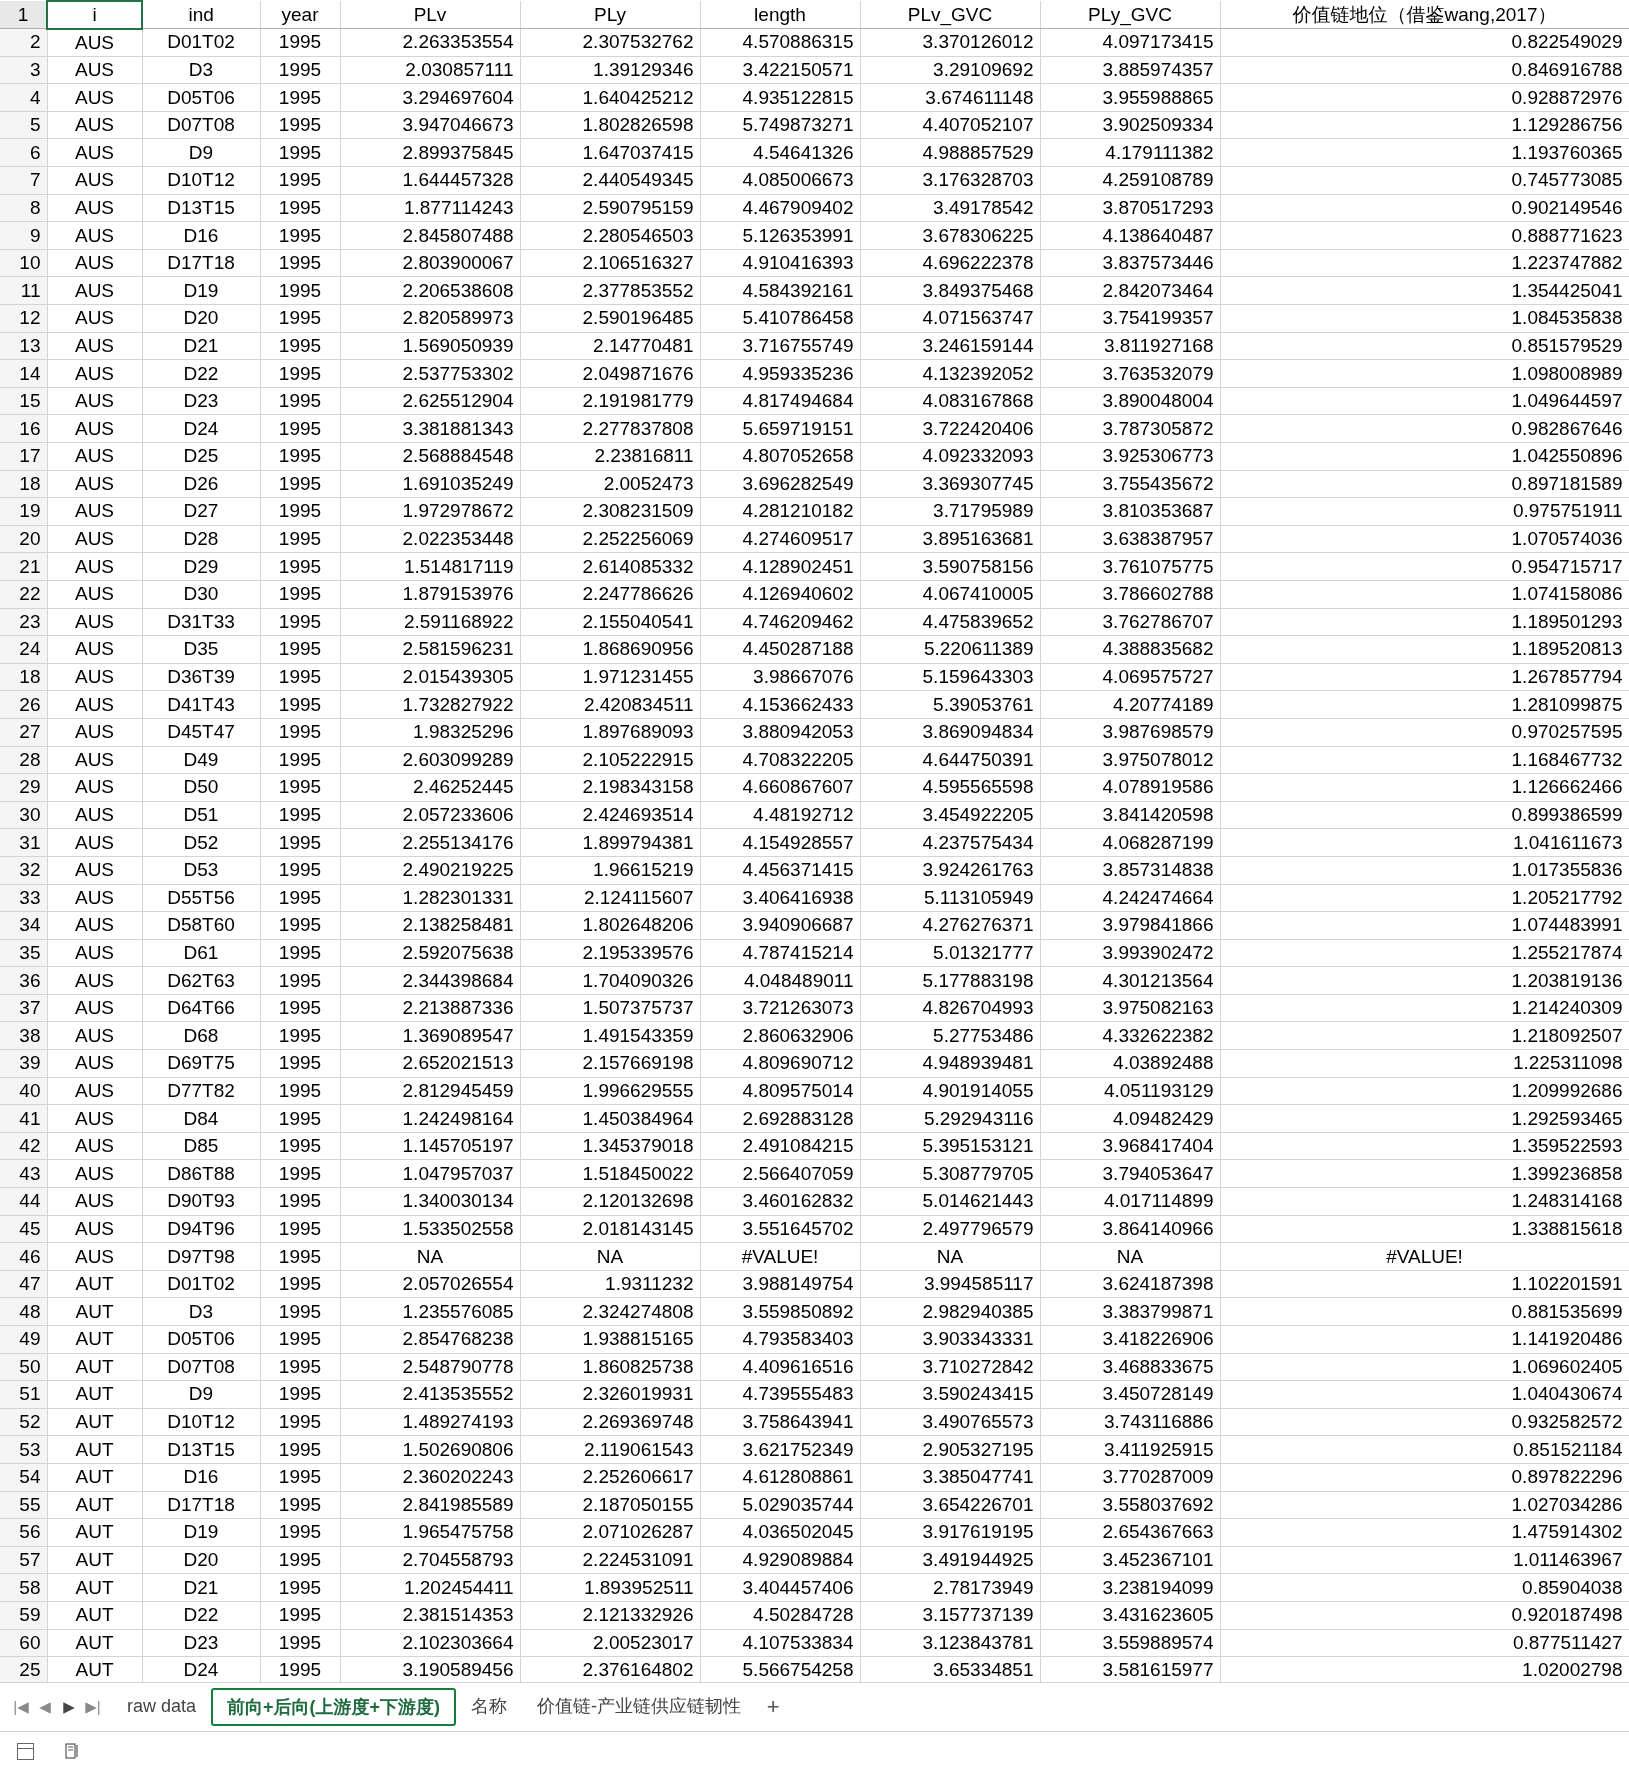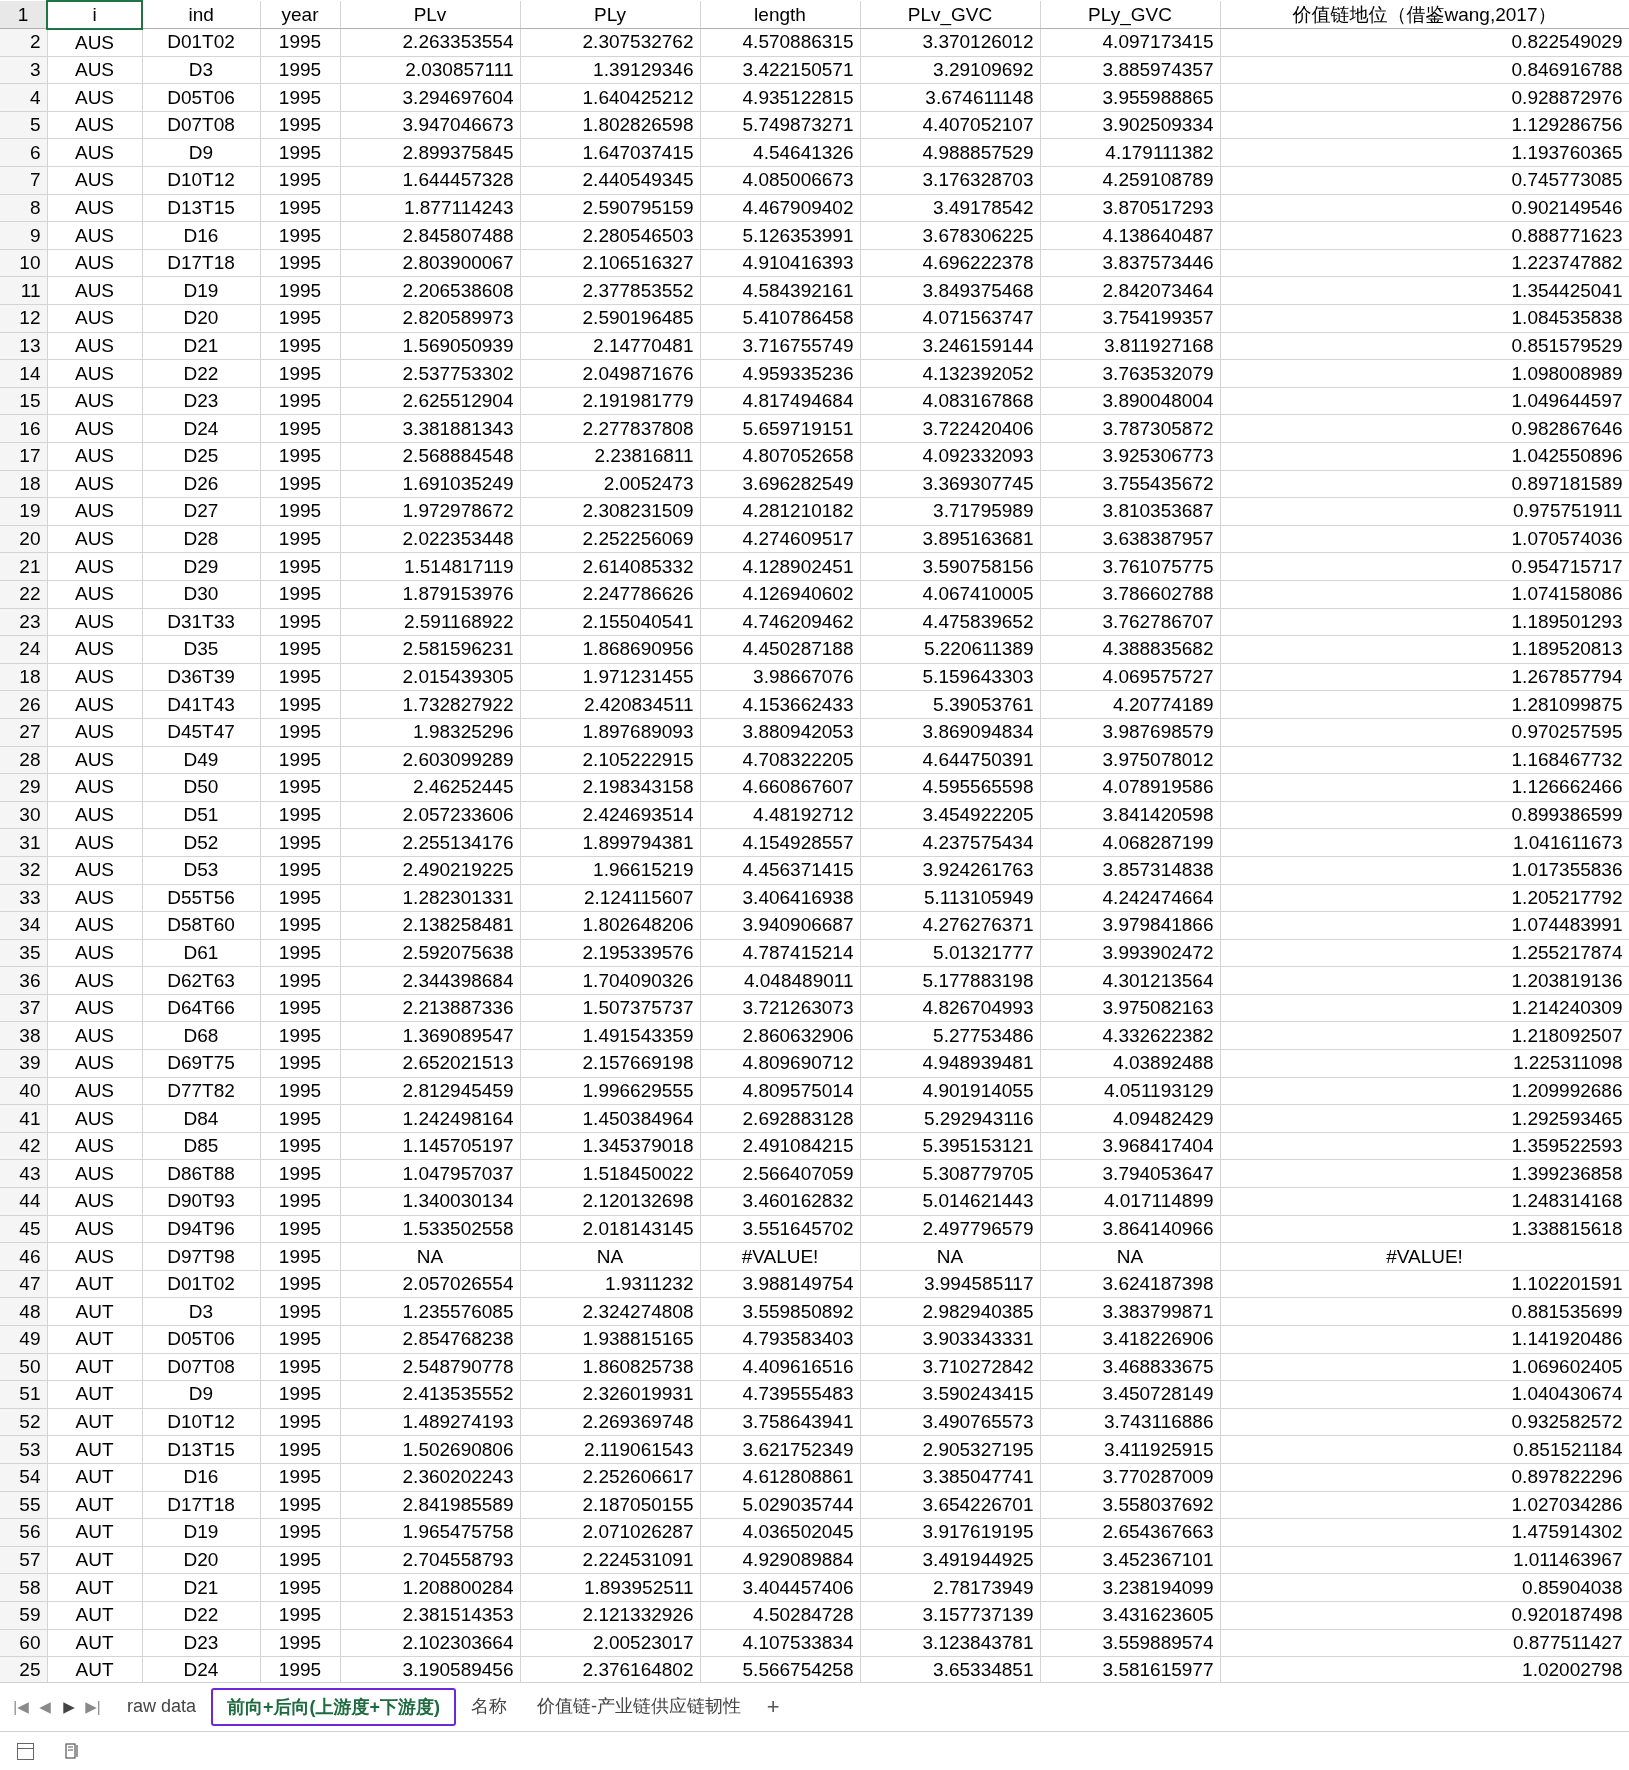--- a/index.html
+++ b/index.html
@@ -110,21 +110,21 @@
     align-items: center;
     padding: 0 14px;
     font-size: 18px;
     color: #444444;
     border: 1px solid transparent;
     white-space: nowrap;
   }
   .tab.active {
     color: #1d6b3f;
     font-weight: bold;
-    border: 2px solid #6d28d9;
+    border: 2px solid #15803d;
     border-radius: 3px;
     background: #ffffff;
   }
   .tab-add {
     width: 34px;
     height: 34px;
     display: flex;
     align-items: center;
     justify-content: center;
     font-size: 22px;
@@ -865,21 +865,21 @@
             <td class="c-right">4.929089884</td>
             <td class="c-right">3.491944925</td>
             <td class="c-right">3.452367101</td>
             <td class="c-right">1.011463967</td>
           </tr>
           <tr>
             <td class="rowhdr">58</td>
             <td class="c-center">AUT</td>
             <td class="c-center">D21</td>
             <td class="c-center">1995</td>
-            <td class="c-right">1.208800284</td>
+            <td class="c-right">1.202454411</td>
             <td class="c-right">1.893952511</td>
             <td class="c-right">3.404457406</td>
             <td class="c-right">2.78173949</td>
             <td class="c-right">3.238194099</td>
             <td class="c-right">0.85904038</td>
           </tr>
           <tr>
             <td class="rowhdr">59</td>
             <td class="c-center">AUT</td>
             <td class="c-center">D22</td>

